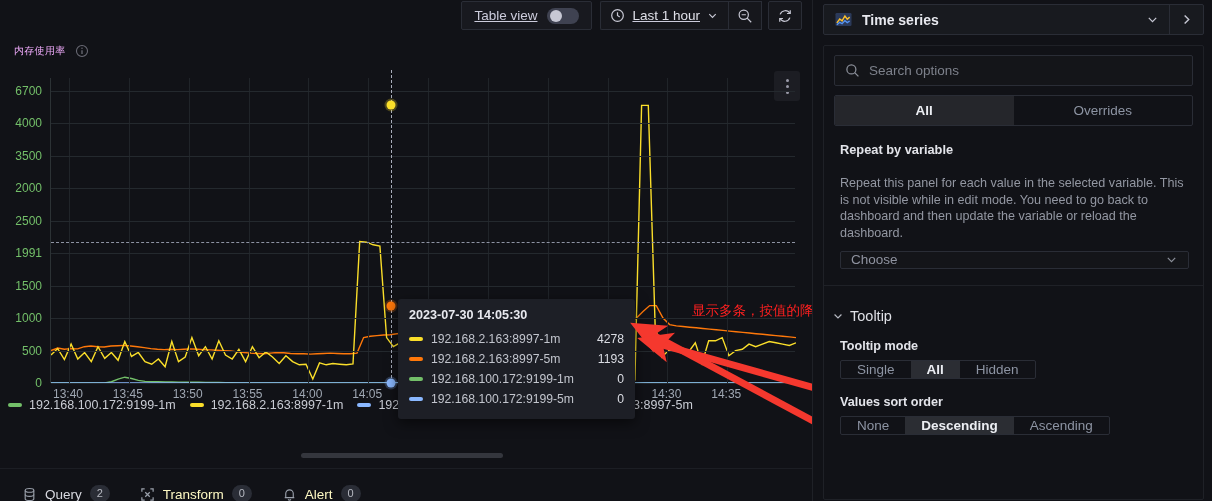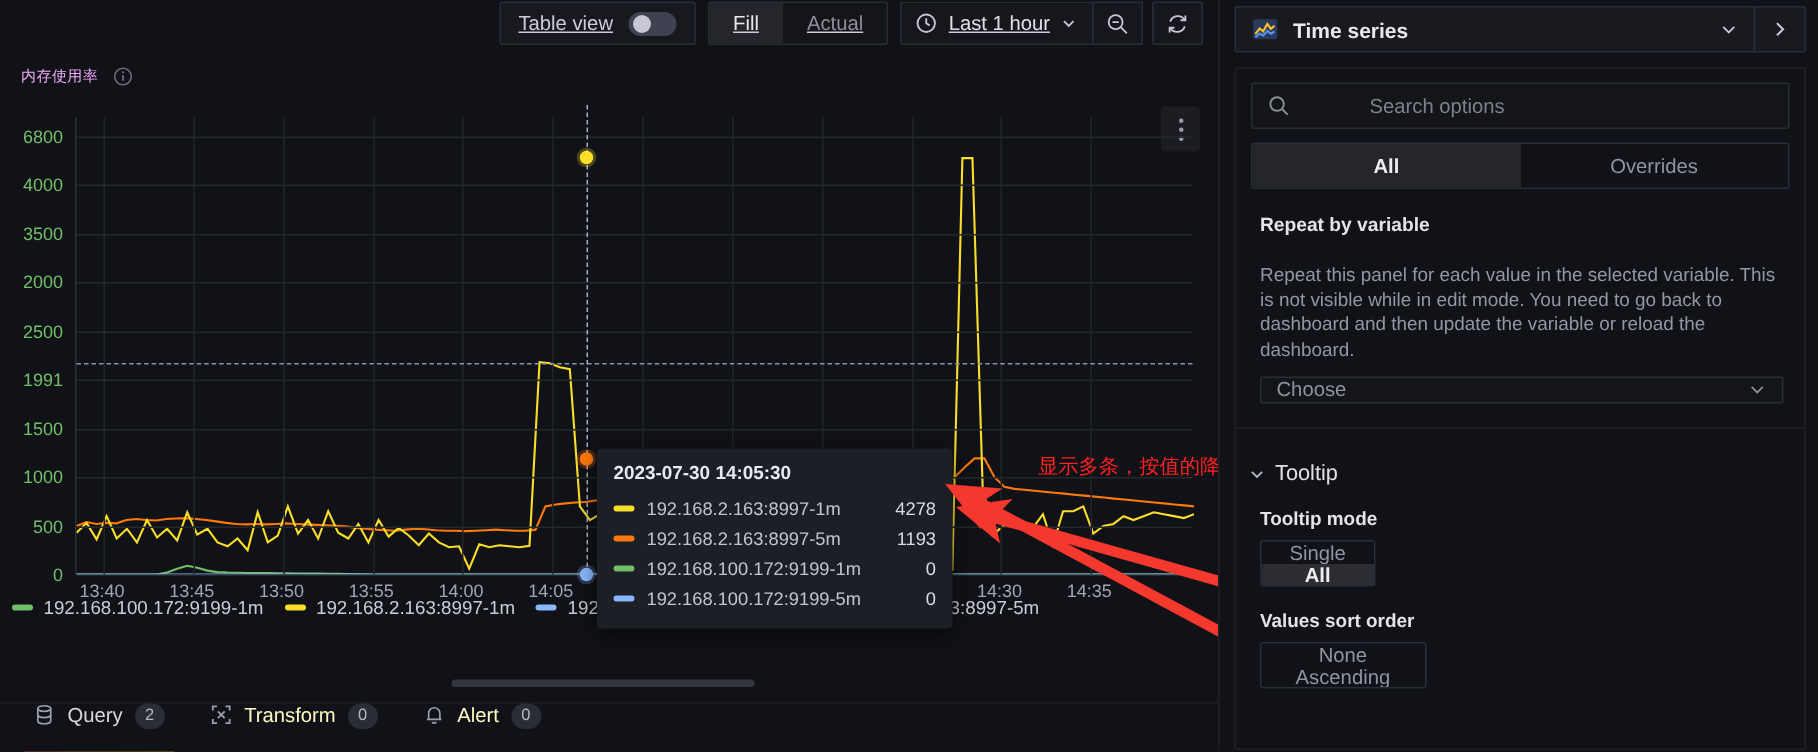--- a/index.html
+++ b/index.html
@@ -141,21 +141,21 @@
     position: absolute; left: 301px; top: 453px; width: 202px; height: 5px;
     background: #34363d; border-radius: 3px;
   }
 
   
   .bottom-tabs {
     position: absolute; left: 0; top: 468px; width: 812px; height: 33px;
     display: flex; align-items: center; gap: 30px; padding-left: 22px;
     border-top: 1px solid #1c1e24; background: #111217;
   }
-  .btab { display: flex; align-items: flex-start; gap: 8px; height: 33px; position: relative; }
+  .btab { display: flex; align-items: flex-end; gap: 8px; height: 33px; position: relative; }
   .btab .blabel { font-size: 13.5px; color: #fef9c3; }
   .btab.active .blabel { color: #d8d9e0; }
   .badge {
     min-width: 20px; height: 17px; border-radius: 9px; background: #2a2d36;
     display: flex; align-items: center; justify-content: center;
     font-size: 11px; color: #b5b8c0; padding: 0 6px;
   }
   .btab.active::after {
     content: ""; position: absolute; left: -6px; right: -6px; bottom: -1px;
     height: 2px; background: linear-gradient(90deg,#f55f3e,#f2cc0d);
@@ -175,21 +175,21 @@
   .viz-caret, .viz-next {
     width: 34px; height: 29px; display: flex; align-items: center; justify-content: center;
   }
   .viz-next { border-left: 1px solid #2a2d36; }
 
   .opt-body { margin: 10px 8px 0 10px; border: 1px solid #1f2127; border-radius: 2px; height: 455px; }
   .search-box {
     margin: 9px 10px 0 10px; height: 31px; border: 1px solid #2a2d36; border-radius: 2px;
     display: flex; align-items: center; gap: 9px; padding: 0 10px; background: #141519;
   }
-  .search-ph { font-size: 13.5px; color: #7d818b; margin-left: 44px; }
+  .search-ph { font-size: 13.5px; color: #7d818b; }
   .tabs2 {
     margin: 9px 10px 0 10px; height: 31px; border: 1px solid #2a2d36; border-radius: 2px;
     display: flex; overflow: hidden;
   }
   .tabs2 .t {
     flex: 1; display: flex; align-items: center; justify-content: center;
     font-size: 13.5px; color: #8d94a3; cursor: pointer;
   }
   .tabs2 .t.active { background: #25262b; color: #eceef3; font-weight: 700; }
 
@@ -203,44 +203,40 @@
   .select-val { font-size: 13.5px; color: #8f93a0; flex: 1; }
 
   .divider { margin-top: 16px; height: 1px; background: #1f2127; }
   .collapse-head {
     display: flex; align-items: center; gap: 6px; padding: 6px 0 2px 4px;
   }
   .collapse-title { font-size: 14.5px; color: #dfe0e6; font-weight: 400; }
   .field { margin-top: 13px; }
   .field-label { font-size: 12.6px; font-weight: 700; color: #e3e4ea; margin-bottom: 7px; }
   .radio-group {
-    display: inline-flex; border: 1px solid #2a2d36; border-radius: 2px; overflow: hidden; height: 31px; flex-direction: column;
+    display: inline-flex; border: 1px solid #2a2d36; border-radius: 2px; overflow: hidden; height: 19px;
   }
   .radio-group .r {
     display: flex; align-items: center; justify-content: center;
     padding: 0 16px; font-size: 13.5px; color: #8d94a3; cursor: pointer;
   }
   .radio-group .r.active { background: #2b2d33; color: #eceef3; font-weight: 700; }
 </style>
 </head>
 <body>
 
 <div id="root">
 
   <div class="toolbar">
 
     <div class="tableview-box">
       <span class="lbl">Table view</span>
       <span class="toggle"></span>
     </div>
 
-    <div class="segment">
-      <div class="seg active">Fill</div>
-      <div class="seg">Actual</div>
-    </div>
 
     <div class="timegroup">
       <div class="timepicker">
         <span>
           <svg width="15" height="15" viewBox="0 0 16 16" fill="none" stroke="#c7c8d4" stroke-width="1.3">
             <circle cx="8" cy="8" r="6.2"></circle>
               <path d="M8 4.4V8l2.4 1.5"></path>
           </svg>
         </span>
         <span class="txt">Last 1 hour</span>
@@ -287,21 +283,21 @@
       <div class="yaxis" id="yaxis">
           <div class="ytick" style="top: 305px;">0</div>
           <div class="ytick" style="top: 272.553px;">500</div>
           <div class="ytick" style="top: 240.106px;">1000</div>
           <div class="ytick" style="top: 207.66px;">1500</div>
           <div class="ytick" style="top: 175.213px;">1991</div>
           <div class="ytick" style="top: 142.766px;">2500</div>
           <div class="ytick" style="top: 110.319px;">2000</div>
           <div class="ytick" style="top: 77.8723px;">3500</div>
           <div class="ytick" style="top: 45.4255px;">4000</div>
-          <div class="ytick" style="top: 12.9787px;">6800</div>
+          <div class="ytick" style="top: 12.9787px;">6700</div>
         </div>
 
       <div class="plotarea" id="plotarea">
           <div class="vgrid" style="left: 676.233px;"></div>
           <div class="vgrid" style="left: 616.394px;"></div>
           <div class="vgrid" style="left: 556.554px;"></div>
           <div class="vgrid" style="left: 496.715px;"></div>
           <div class="vgrid" style="left: 436.876px;"></div>
           <div class="vgrid" style="left: 377.036px;"></div>
           <div class="vgrid" style="left: 317.197px;"></div>
@@ -513,22 +509,22 @@
               <div class="r">Single</div>
               <div class="r active">All</div>
               <div class="r">Hidden</div>
             </div>
         </div>
 
         <div class="field" style="padding-left:12px; margin-top:16px;">
           <div class="field-label">Values sort order</div>
           <div class="radio-group" id="sortgroup">
               <div class="r">None</div>
+              <div class="r active">Descending</div>
               <div class="r">Ascending</div>
-              <div class="r active">Descending</div>
             </div>
         </div>
       </div>
 
     </div>
   </div>
 
 </div>
 
 </body></html>

